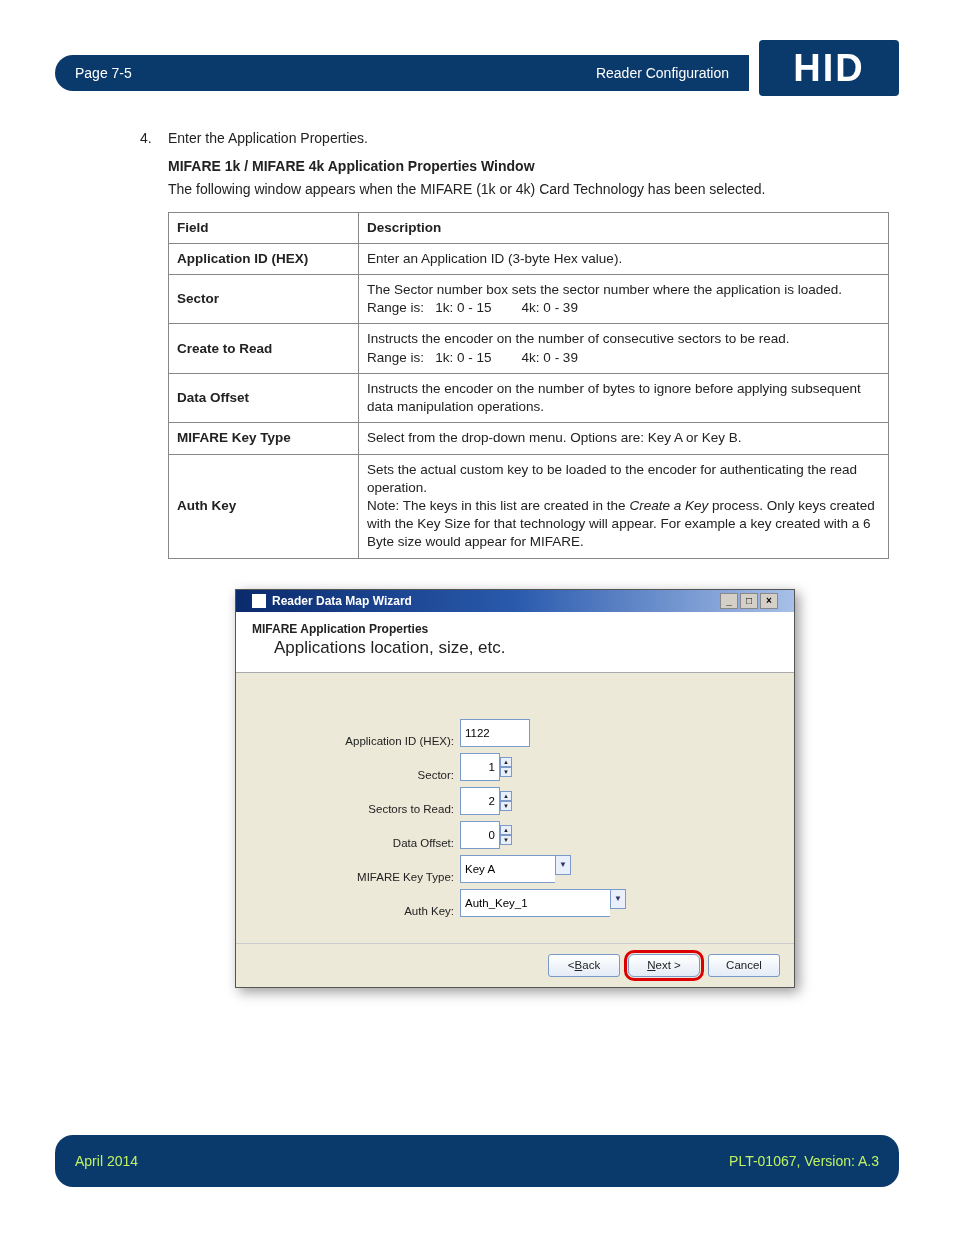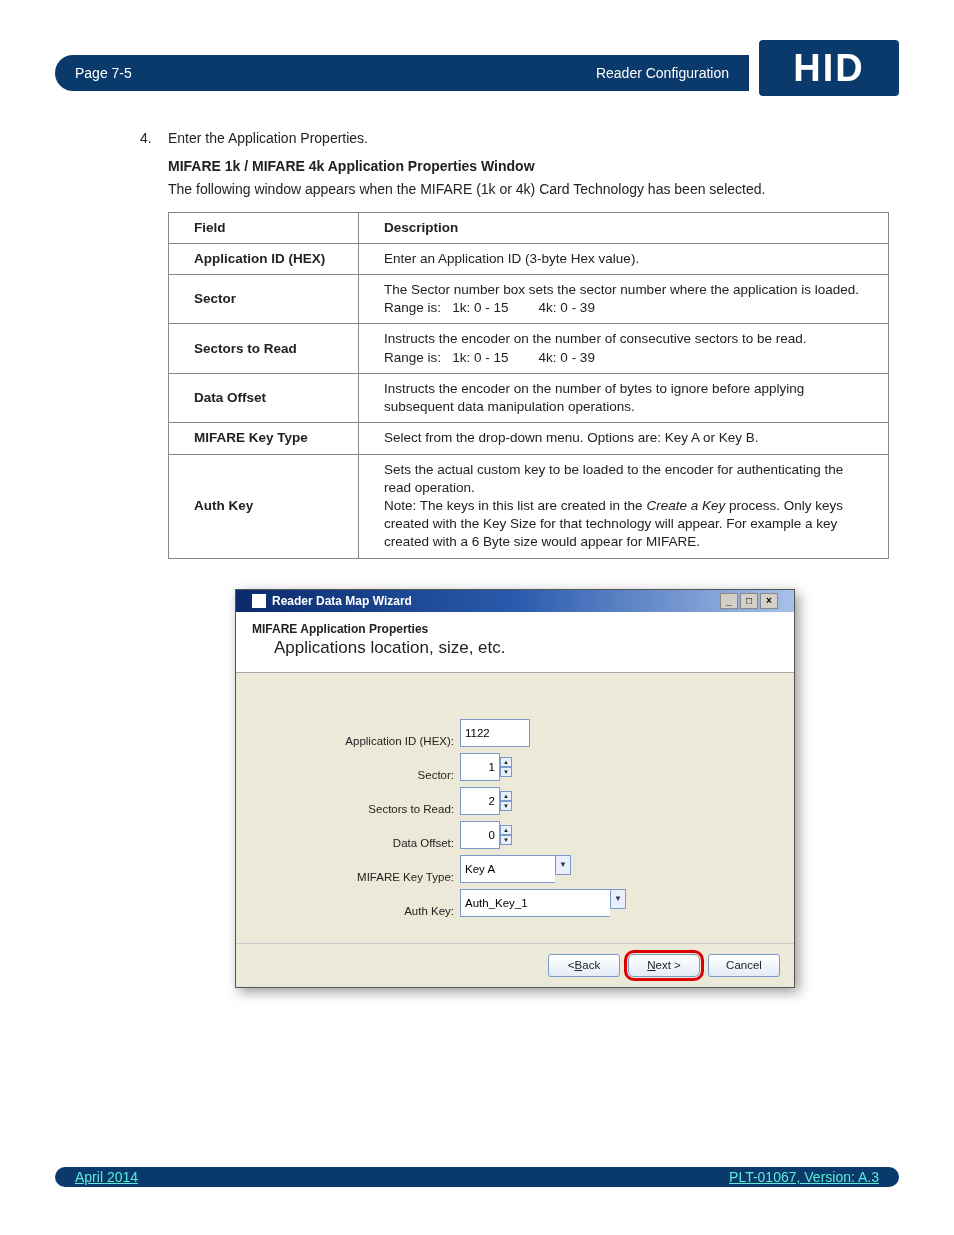--- a/index.html
+++ b/index.html
@@ -70,21 +70,21 @@
   .subhead { font-weight: bold; margin: 12px 0 6px 28px; }
   .para { margin: 4px 0 12px 28px; line-height: 1.4; }
   table.ref {
     border-collapse: collapse;
     width: 100%;
     margin-left: 28px;
     width: calc(100% - 28px);
   }
   table.ref th, table.ref td {
     border: 1px solid #888;
-    padding: 6px 25px;
+    padding: 6px 8px;
     text-align: left;
     vertical-align: top;
     font-size: 13.5px;
     line-height: 1.35;
   }
   table.ref th { font-weight: bold; }
   table.ref td.field { font-weight: bold; width: 190px; vertical-align: middle;}
   .range-spaced span { display: inline-block; }
 
   .wizard {
@@ -130,30 +130,29 @@
   .wiz-footer { background:#ece9d8; padding:10px 14px; display:flex; justify-content:flex-end; gap:8px; border-top:1px solid #ccc;}
   .wbtn { width:72px; height:23px; border:1px solid #7a9ac9; background:linear-gradient(#fff,#e4ecf7); font-size:11.5px; display:flex; align-items:center; justify-content:center; border-radius:3px;}
   .wbtn.highlight { outline:3px solid #d00; outline-offset:1px; border-radius:6px;}
   .wbtn u { text-decoration: underline; }
 
   .footer-bar {
     position: absolute;
     bottom: 48px;
     left: 55px;
     right: 55px;
-    height: 20px;
+    height: 52px;
     background: #0a3a6b;
     border-radius: 18px;
-    color: #5eead4;
+    color: #bef264;
     display: flex;
     align-items: center;
     justify-content: space-between;
     padding: 0 20px;
     font-size: 14px;
-    text-decoration: underline;
   }
 </style>
 </head>
 <body>
 
 <div class="header-bar">
   <div class="header-pill">Page 7-5</div>
   <div class="header-gradient">
     <span>Reader Configuration</span>
   </div>
@@ -183,21 +182,21 @@
       <td>
         <span>The Sector number box sets the sector number where the application is loaded.</span><br>
         <span class="range-spaced">
           <span>Range is:</span>&nbsp;&nbsp;
           <span>1k: 0 - 15</span>&nbsp;&nbsp;&nbsp;&nbsp;&nbsp;&nbsp;&nbsp;
           <span>4k: 0 - 39</span>
         </span>
       </td>
     </tr>
     <tr>
-      <td class="field">Sectors to Read</td>
+      <td class="field">Create to Read</td>
       <td>
         <span>Instructs the encoder on the number of consecutive sectors to be read.</span><br>
         <span class="range-spaced">
           <span>Range is:</span>&nbsp;&nbsp;
           <span>1k: 0 - 15</span>&nbsp;&nbsp;&nbsp;&nbsp;&nbsp;&nbsp;&nbsp;
           <span>4k: 0 - 39</span>
         </span>
       </td>
     </tr>
     <tr>

